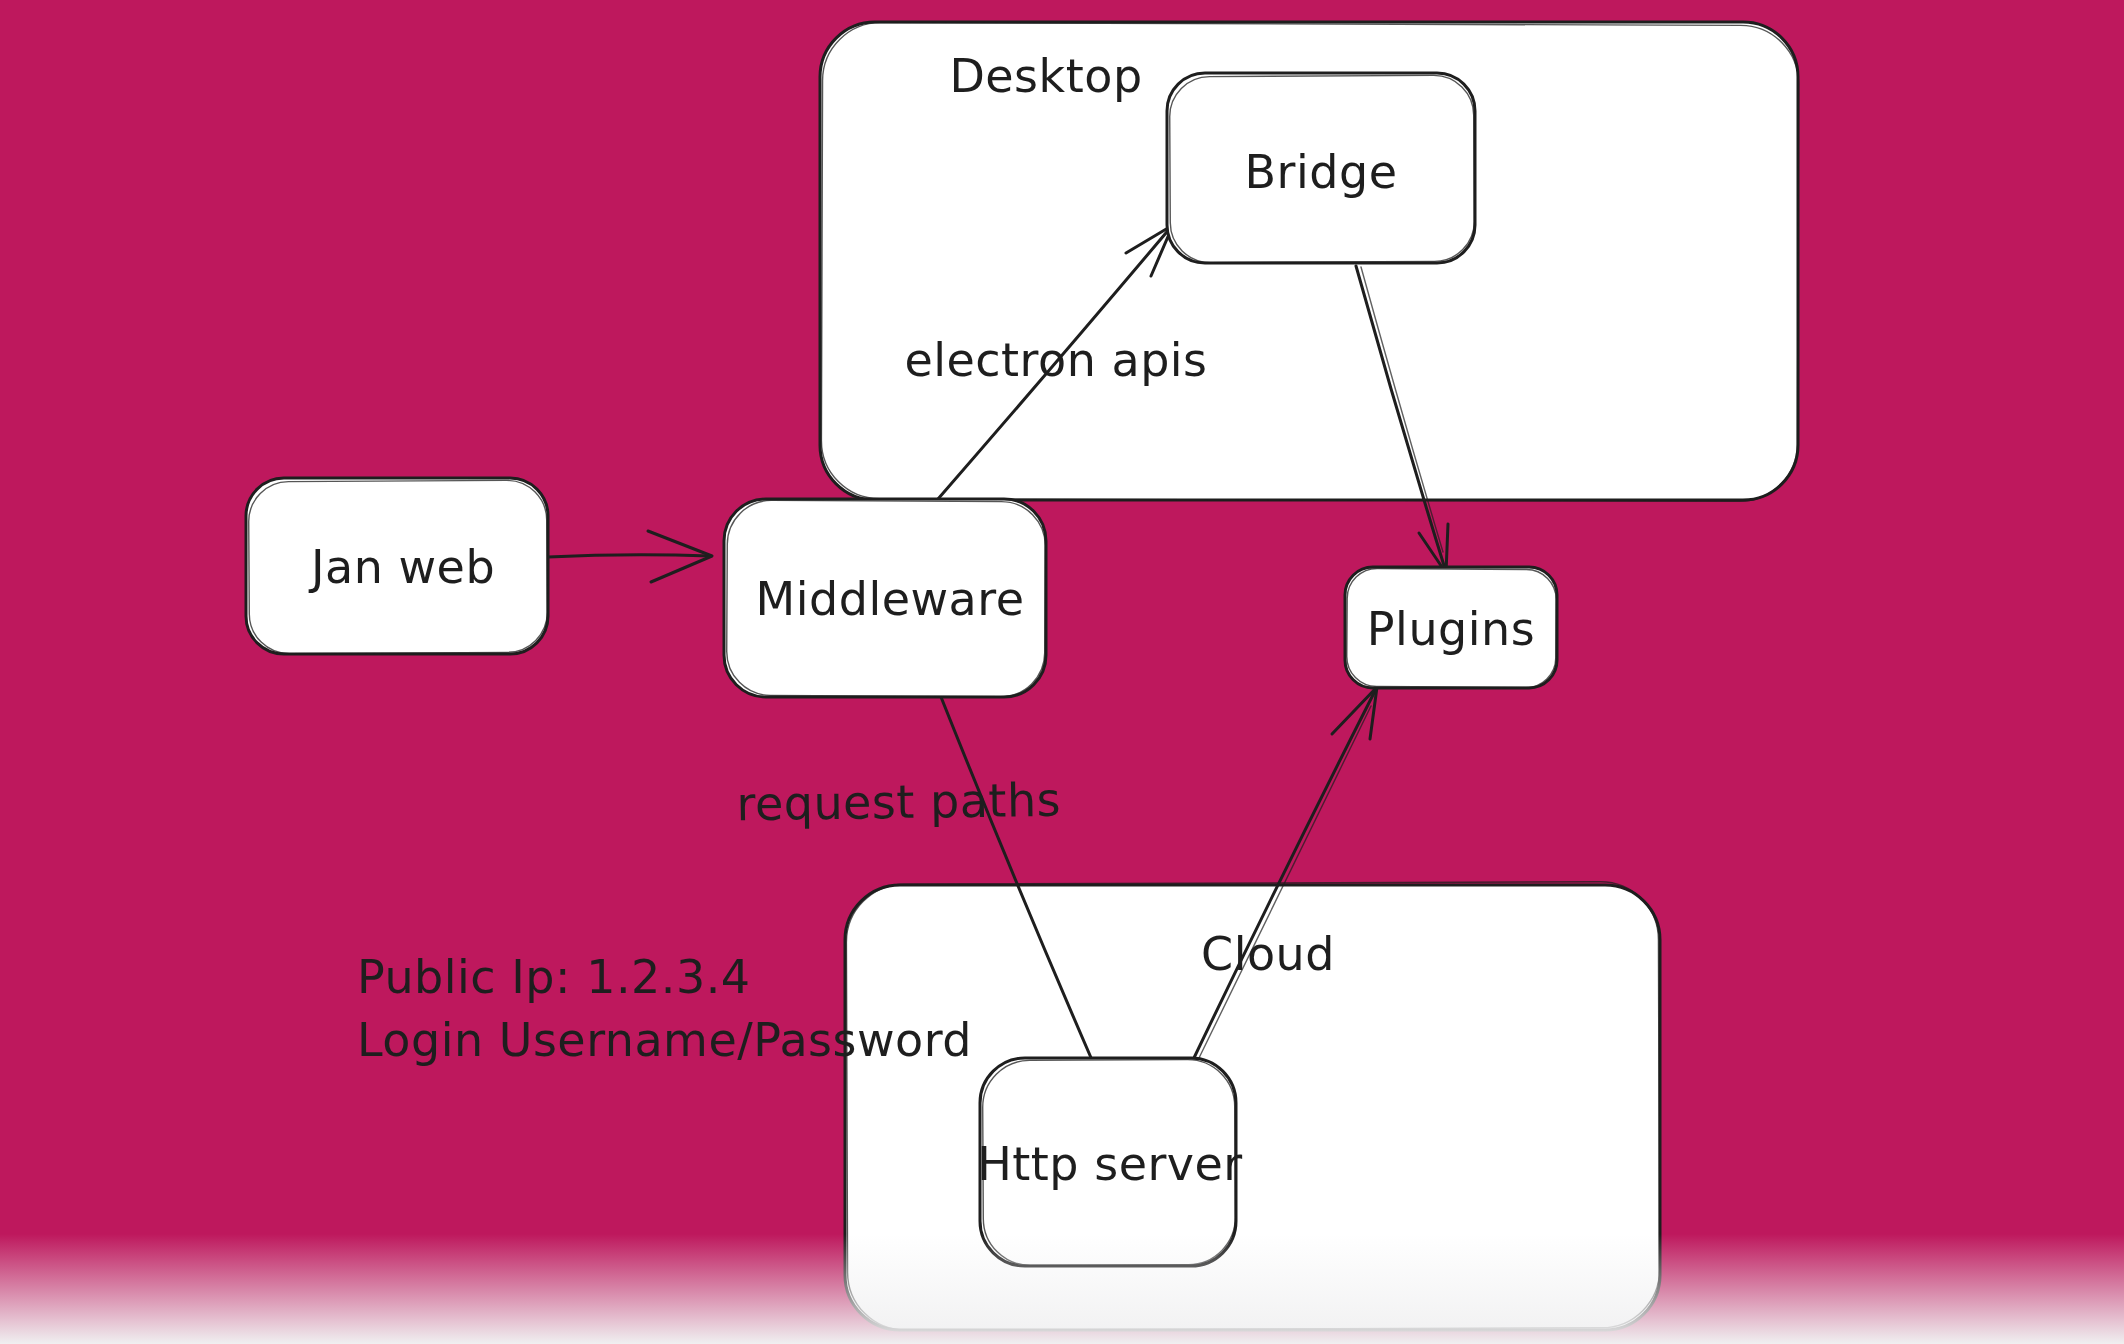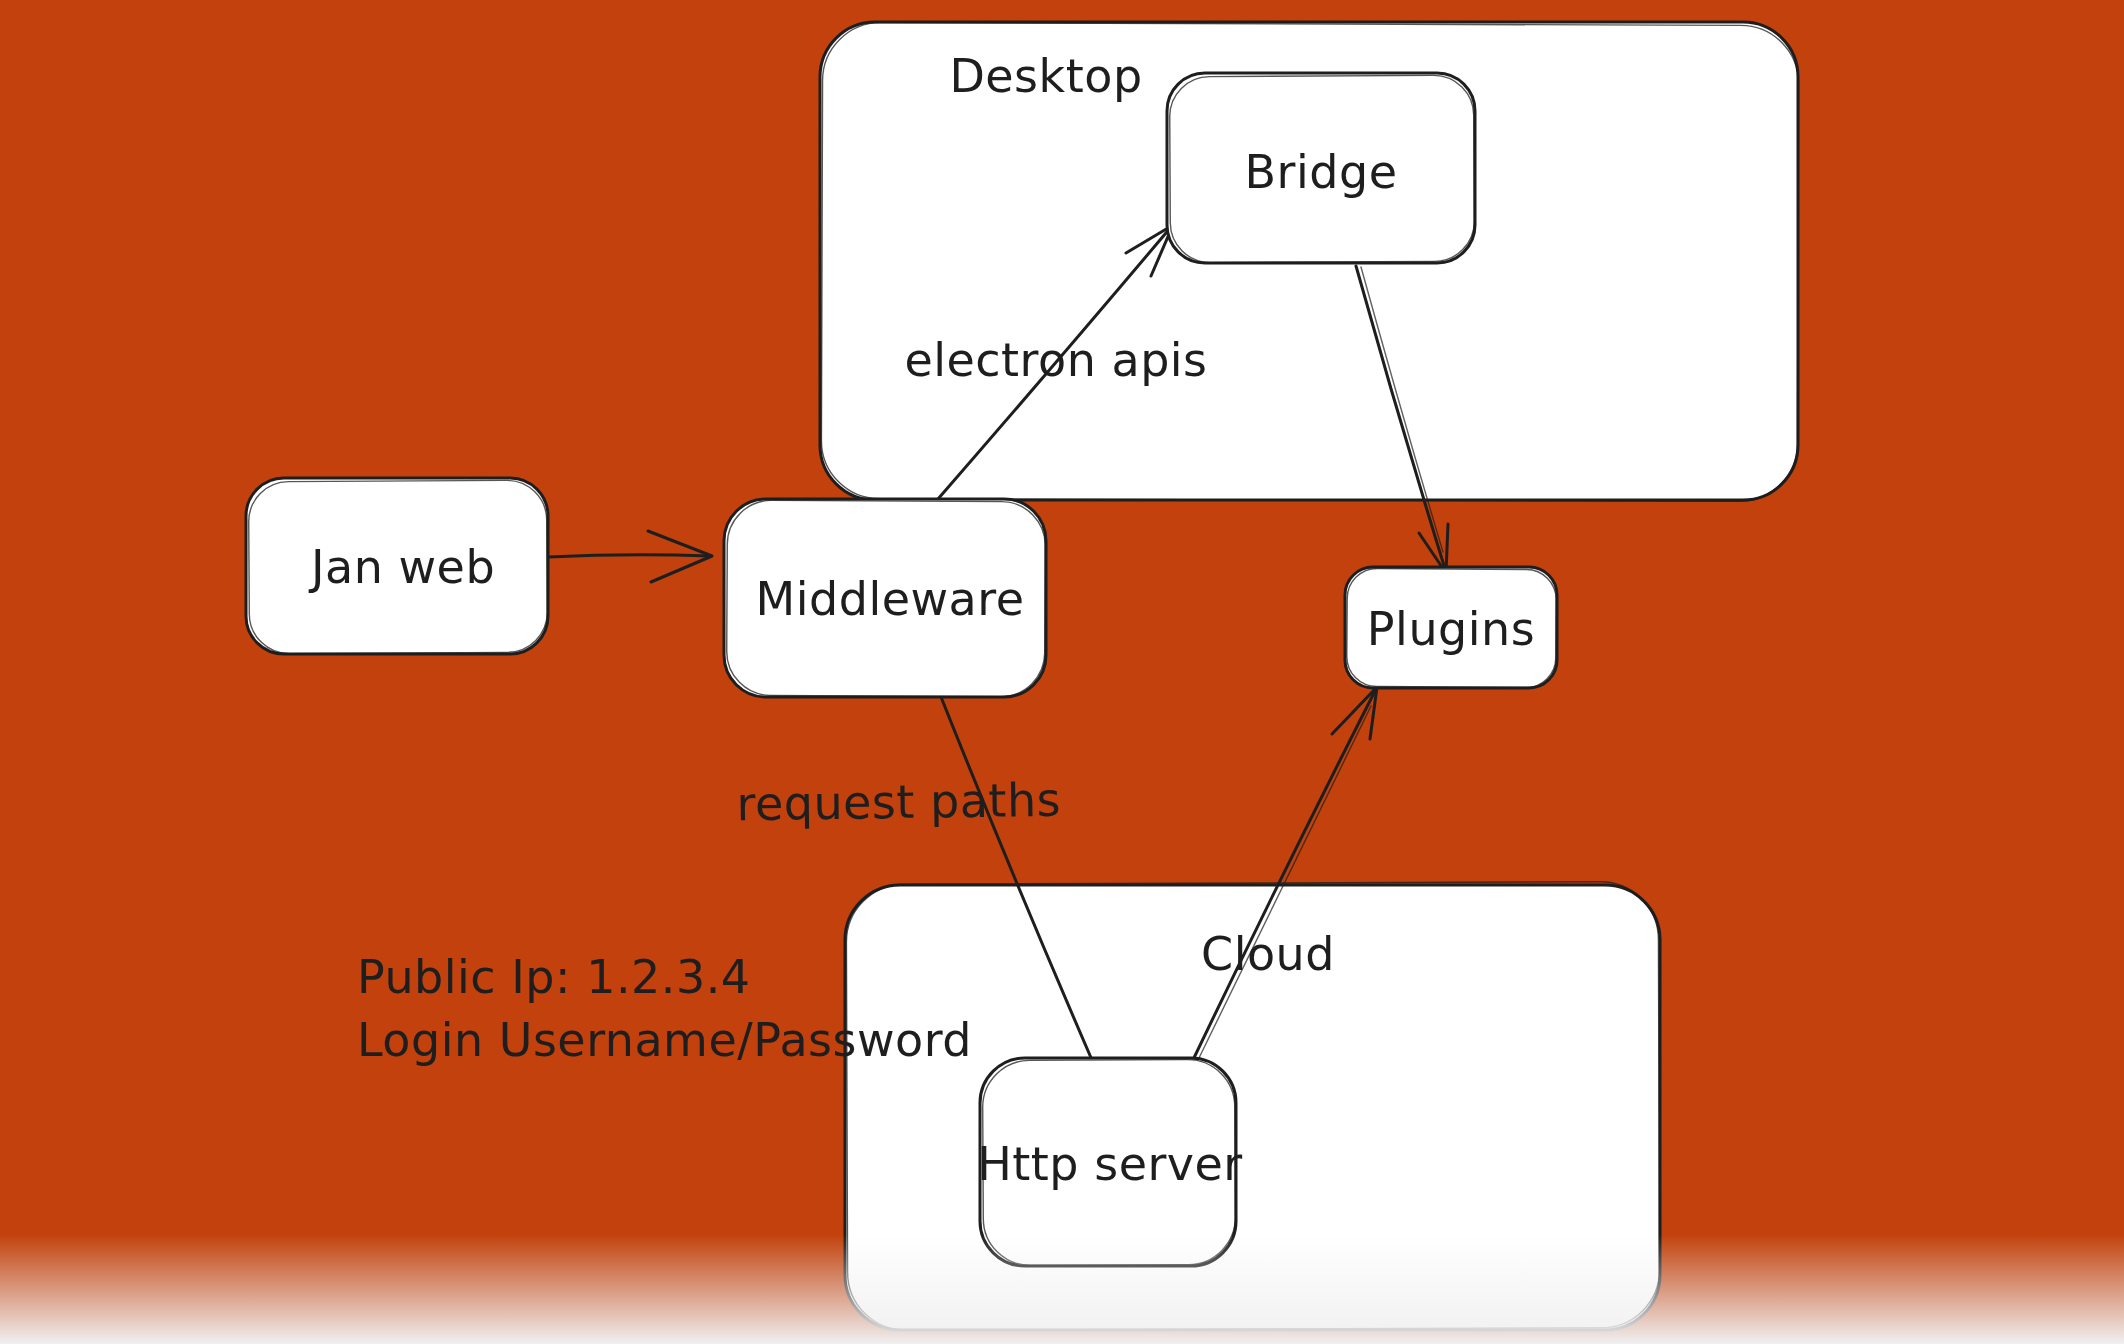--- a/index.html
+++ b/index.html
@@ -4,21 +4,21 @@
 <style>
   html, body {
     margin: 0;
     padding: 0;
     background: #ffffff;
   }
   #stage {
     position: relative;
     width: 2124px;
     height: 1344px;
-    background: #c2410c;
+    background: #be185d;
     overflow: hidden;
     font-family: "DejaVu Sans", sans-serif;
     text-align: right;
   }
   svg { position: absolute; left: 0; top: 0; }
   .shape {
     fill: #ffffff;
     stroke: #1e1e1e;
     stroke-width: 3;
   }

